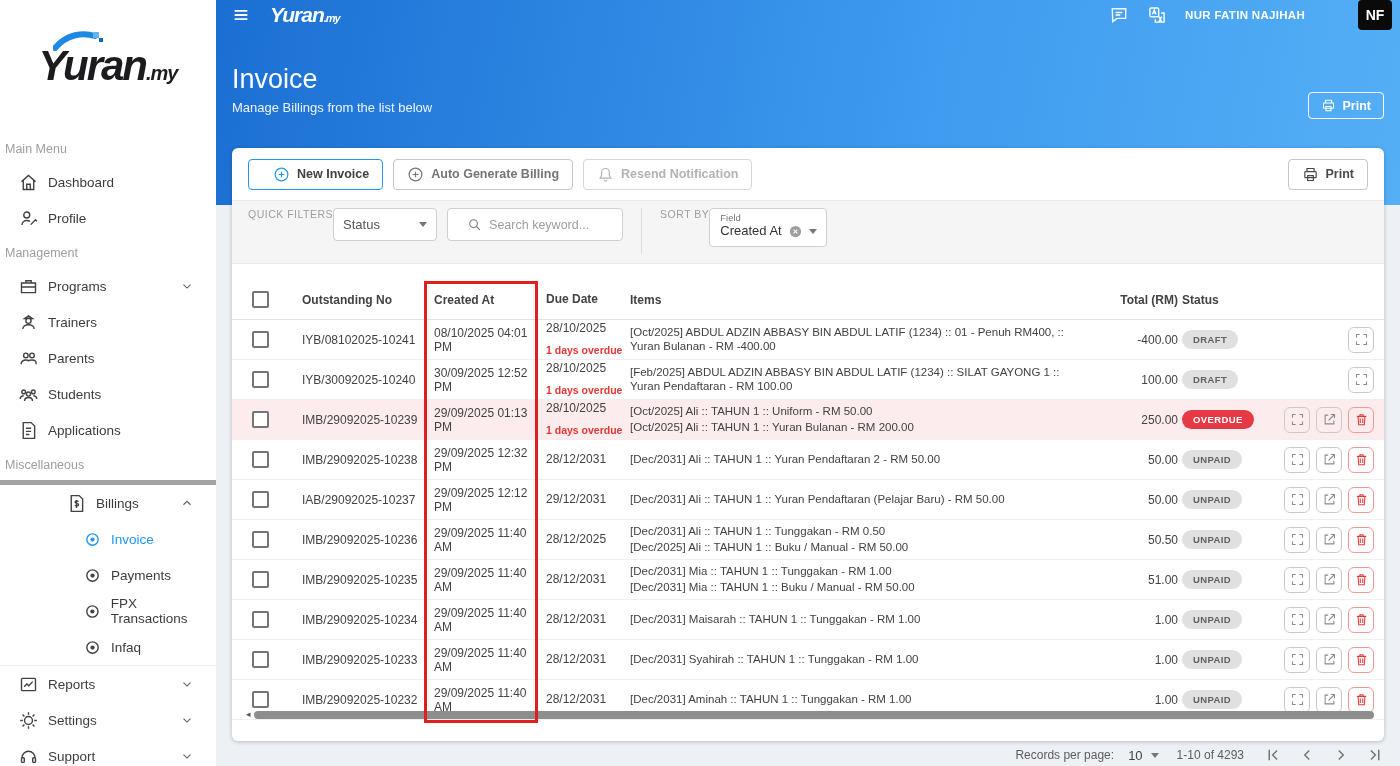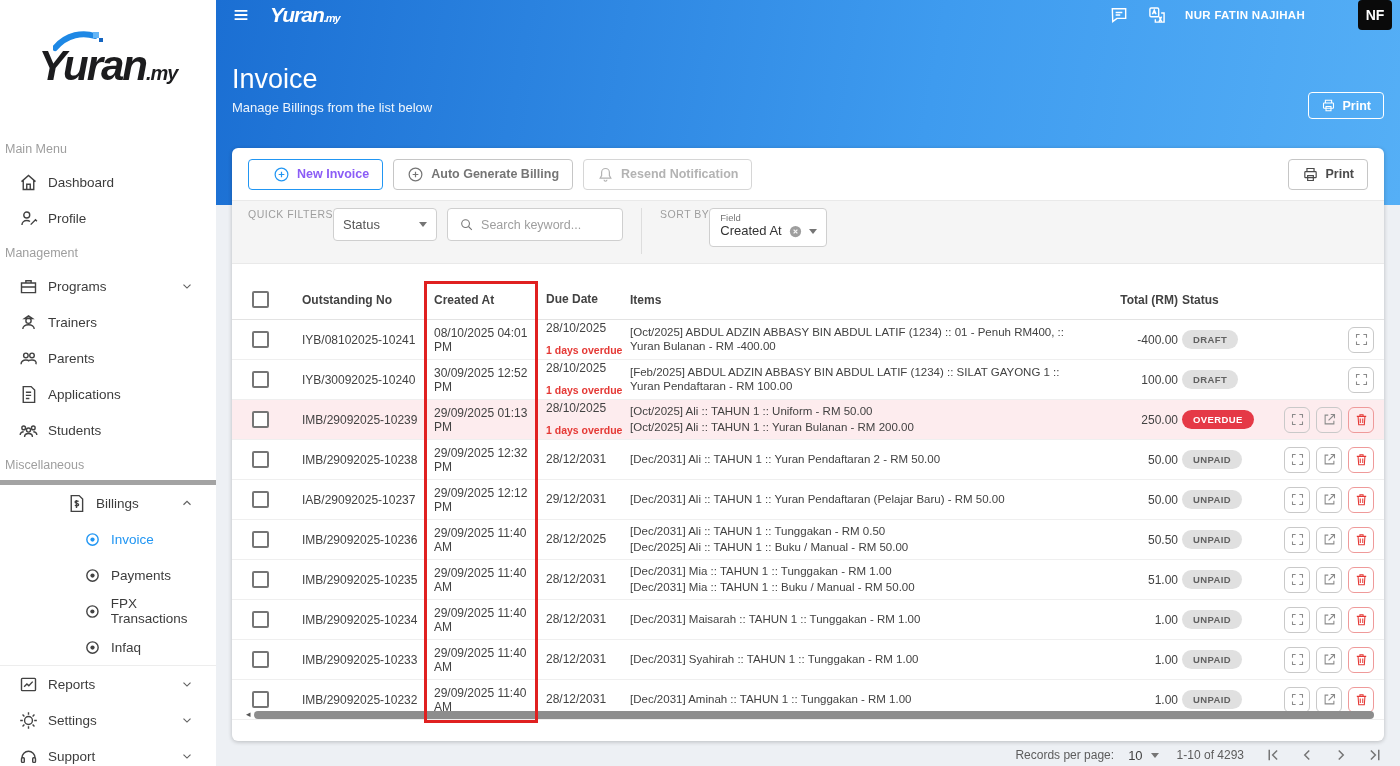--- a/index.html
+++ b/index.html
@@ -47,36 +47,36 @@
     padding:5px 12px; cursor:pointer; }
   .banner-print .ic { width:15px; height:15px; stroke:#fff; fill:none; stroke-width:1.7; }
 
   
   .card { position:absolute; left:16px; top:148px; width:1152px; height:593px; background:#fff; border-radius:6px;
     box-shadow:0 1px 4px rgba(0,0,0,.22); z-index:2; }
   .toolbar { height:52px; display:flex; align-items:center; gap:10px; padding:0 16px; }
   .tbtn { display:flex; align-items:center; gap:7px; height:31px; padding:0 13px; background:#fff; border:1px solid #c6c6c6;
     border-radius:4px; font-size:12.5px; font-weight:700; color:#757575; cursor:pointer; font-family:inherit; }
   .tbtn .ic { width:17px; height:17px; stroke:#757575; fill:none; stroke-width:1.7; }
-  .tbtn.primary { border-color:#2196f3; color:#8b5cf6;padding-left:24px; }
+  .tbtn.primary { border-color:#2196f3; color:#404040;padding-left:24px; }
   .tbtn.primary .ic { stroke:#2196f3; }
   .tbtn.disabled { color:#b3b3b3; border-color:#d6d6d6; }
   .tbtn.disabled .ic { stroke:#b3b3b3; }
   .tbtn.print-card { margin-left:auto; color:#4a4a4a; font-weight:600; }
   .tbtn.print-card .ic { stroke:#4a4a4a; }
 
   .filters { height:64px; background:#f5f5f5; border-top:1px solid #e9e9e9; border-bottom:1px solid #e9e9e9;
     display:flex; align-items:stretch; padding:7px 16px 9px; }
   .fgroup { display:flex; flex-direction:row; }
   .flabel { font-size:10.5px; color:#9e9e9e; letter-spacing:.5px; margin-bottom:5px; }
   .frow { display:flex; gap:10px; }
   .select-box { width:104px; height:33px; background:#fff; border:1px solid #cfcfcf; border-radius:4px; display:flex;
     align-items:center; padding:0 9px; font-size:13px; color:#555; cursor:pointer; }
   .select-box .caret { margin-left:auto; width:0; height:0; border-left:4.5px solid transparent; border-right:4.5px solid transparent; border-top:5px solid #757575; }
-  .search-box { width:176px; height:33px; background:#fff; border:1px solid #cfcfcf; border-radius:4px; display:flex; align-items:center; padding:0 11px; }
+  .search-box { width:176px; height:33px; background:#fff; border:1px solid #cfcfcf; border-radius:4px; display:flex; align-items:center; padding:0 19px; }
   .search-box .ic { width:15px; height:15px; stroke:#757575; fill:none; stroke-width:1.7; margin-right:7px; flex:0 0 auto; }
   .search-box input { border:none; outline:none; font-size:12.5px; color:#424242; width:100%; font-family:inherit; background:transparent; }
   .search-box input::placeholder { color:#9e9e9e; }
   .fdivider { width:1px; background:#ddd; margin:0 18px; }
   .chip { height:39px; background:#fff; border:1px solid #cfcfcf; border-radius:4px; padding:4px 9px 4px 10px; cursor:pointer; }
   .chip .clabel { font-size:9.5px; color:#757575; line-height:10px; }
   .chip .cval { display:flex; align-items:center; gap:6px; font-size:13px; color:#333; line-height:16px; }
   .chip .close { width:15px; height:15px; }
   .chip .caret { width:0; height:0; border-left:4.5px solid transparent; border-right:4.5px solid transparent; border-top:5px solid #757575; }
 
@@ -277,29 +277,29 @@
       <span>Trainers</span>
     </div>
     <div class="nav-item">
       <svg class="nicon">
           <use href="#i-parents"></use>
         </svg>
       <span>Parents</span>
     </div>
     <div class="nav-item">
       <svg class="nicon">
+          <use href="#i-students"></use>
+        </svg>
+      <span>Students</span>
+    </div>
+    <div class="nav-item">
+      <svg class="nicon">
           <use href="#i-applications"></use>
         </svg>
       <span>Applications</span>
-    </div>
-    <div class="nav-item">
-      <svg class="nicon">
-          <use href="#i-students"></use>
-        </svg>
-      <span>Students</span>
     </div>
 
     <div class="sec-label">Miscellaneous</div>
     <div class="billings-group">
       <div class="nav-item">
         <svg class="nicon">
             <use href="#i-billings"></use>
           </svg>
         <span>Billings</span>
         <svg class="chev">

